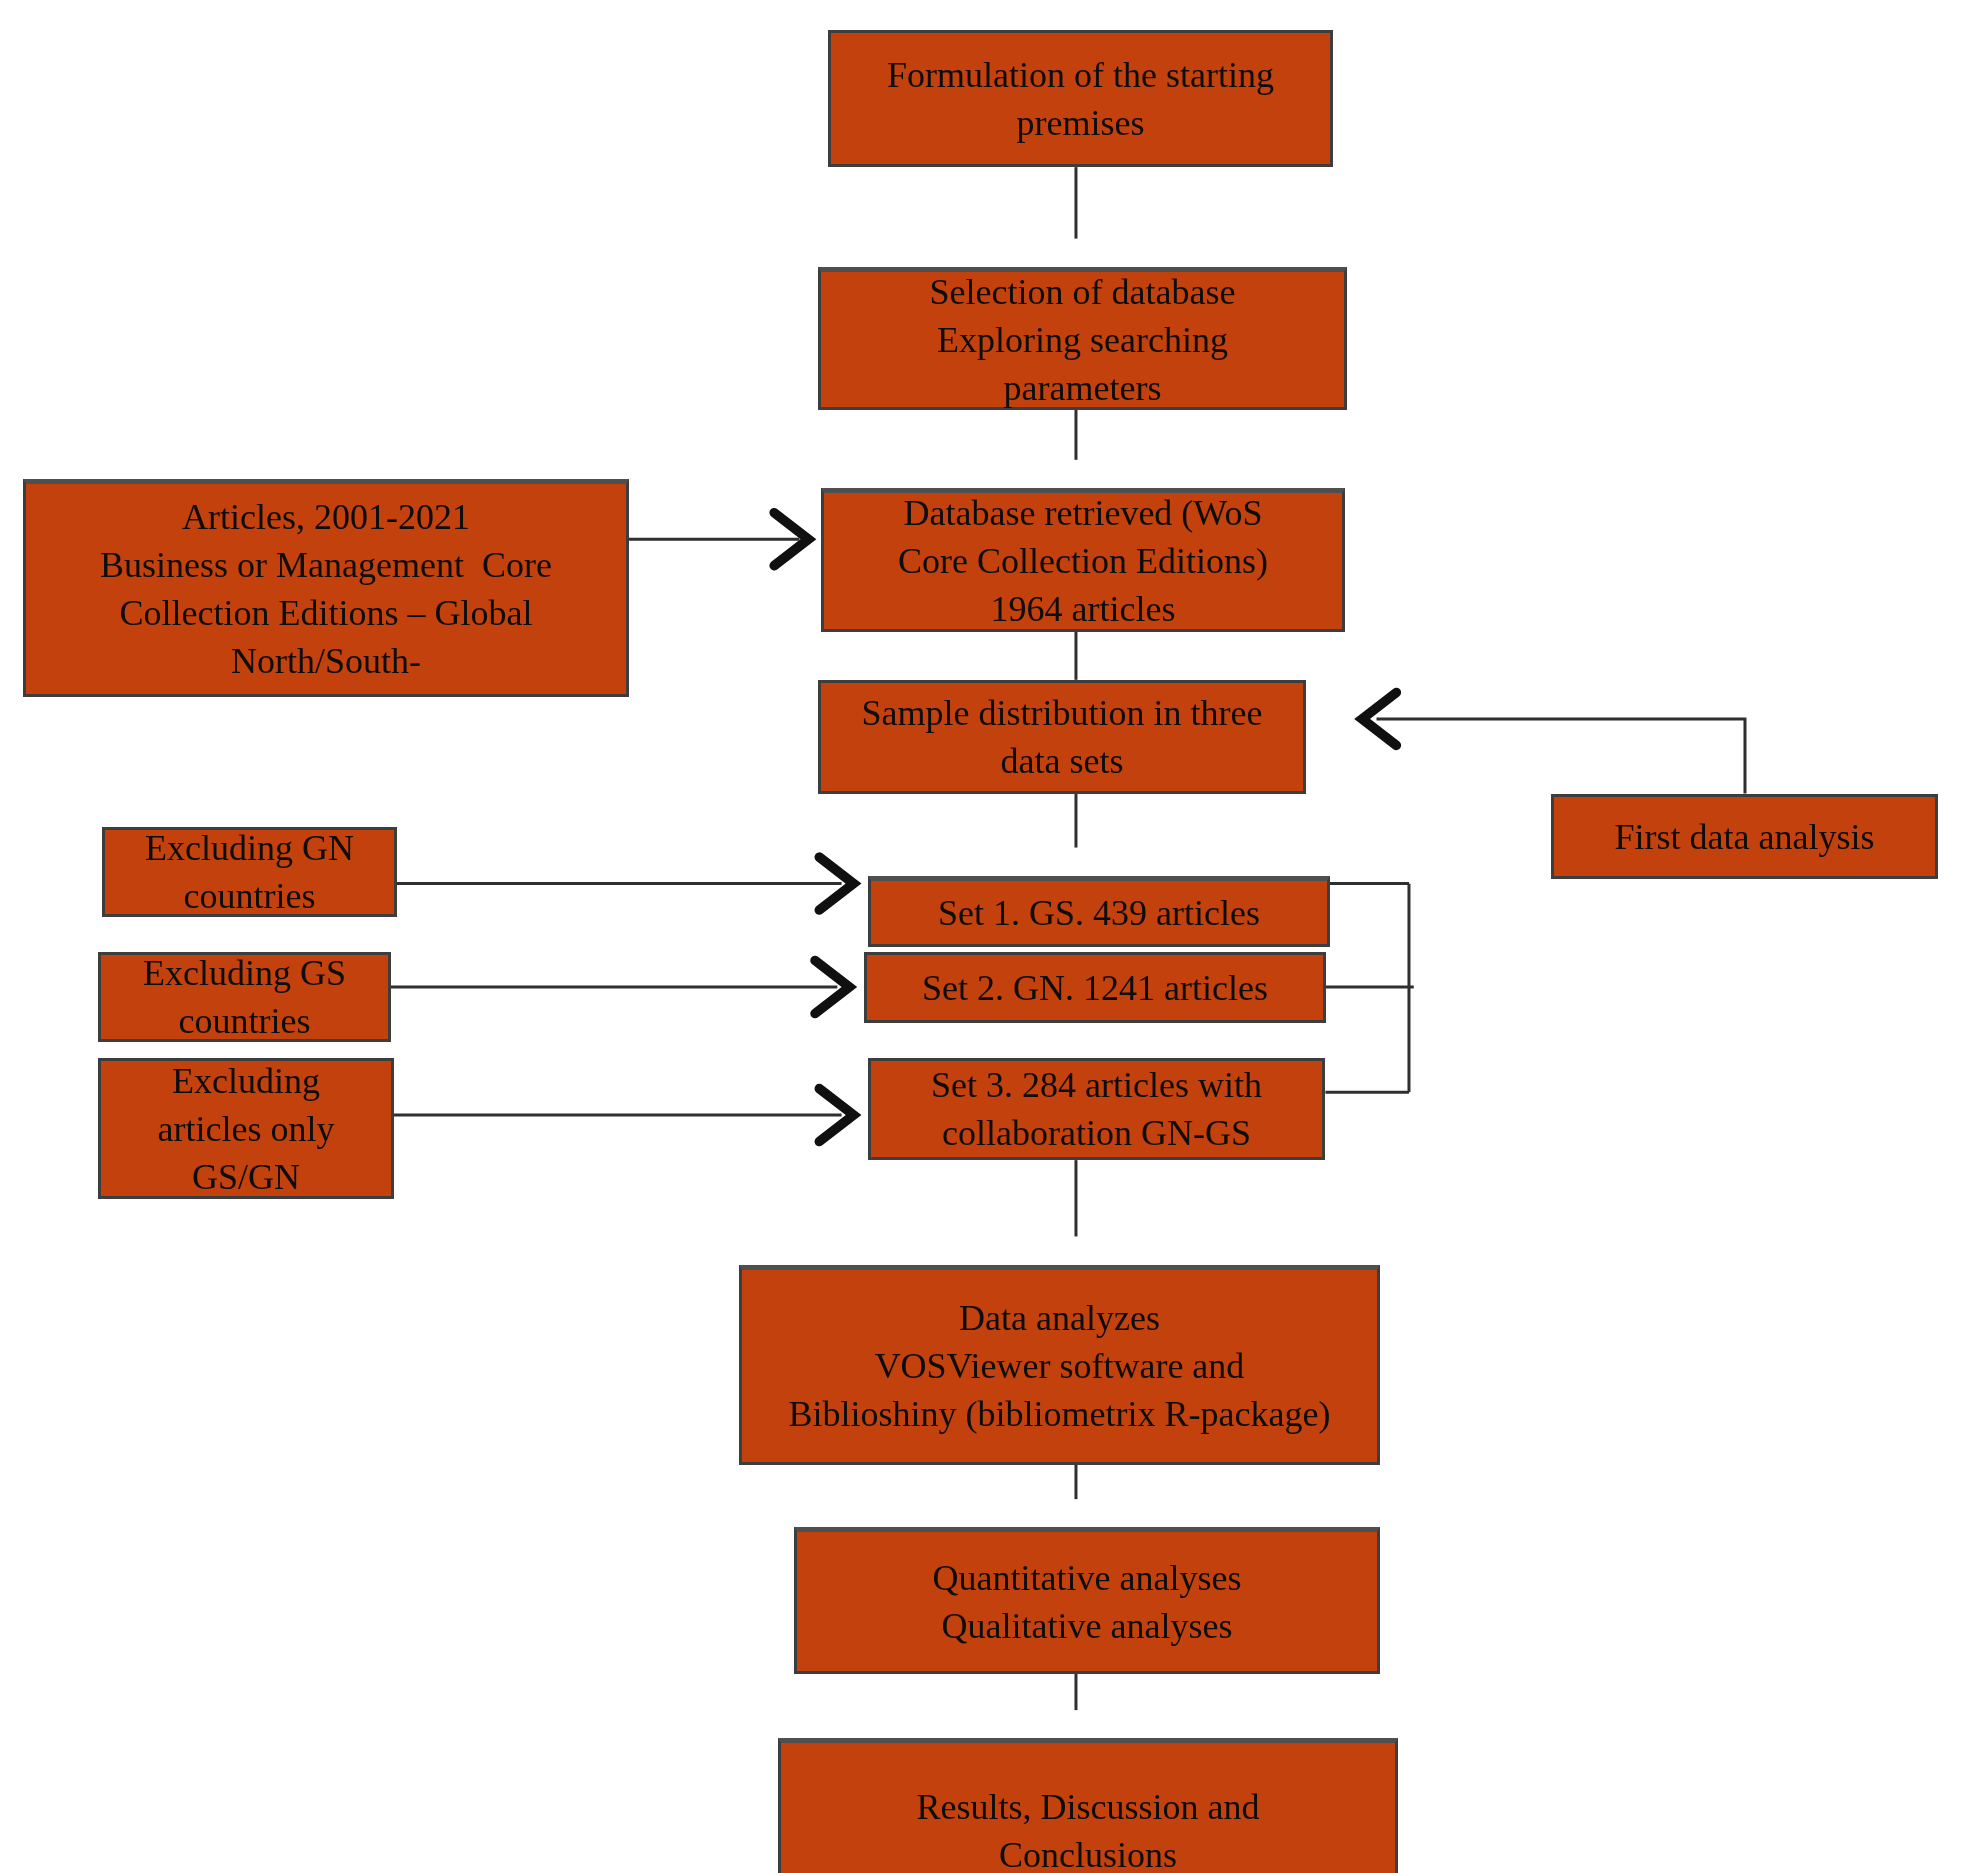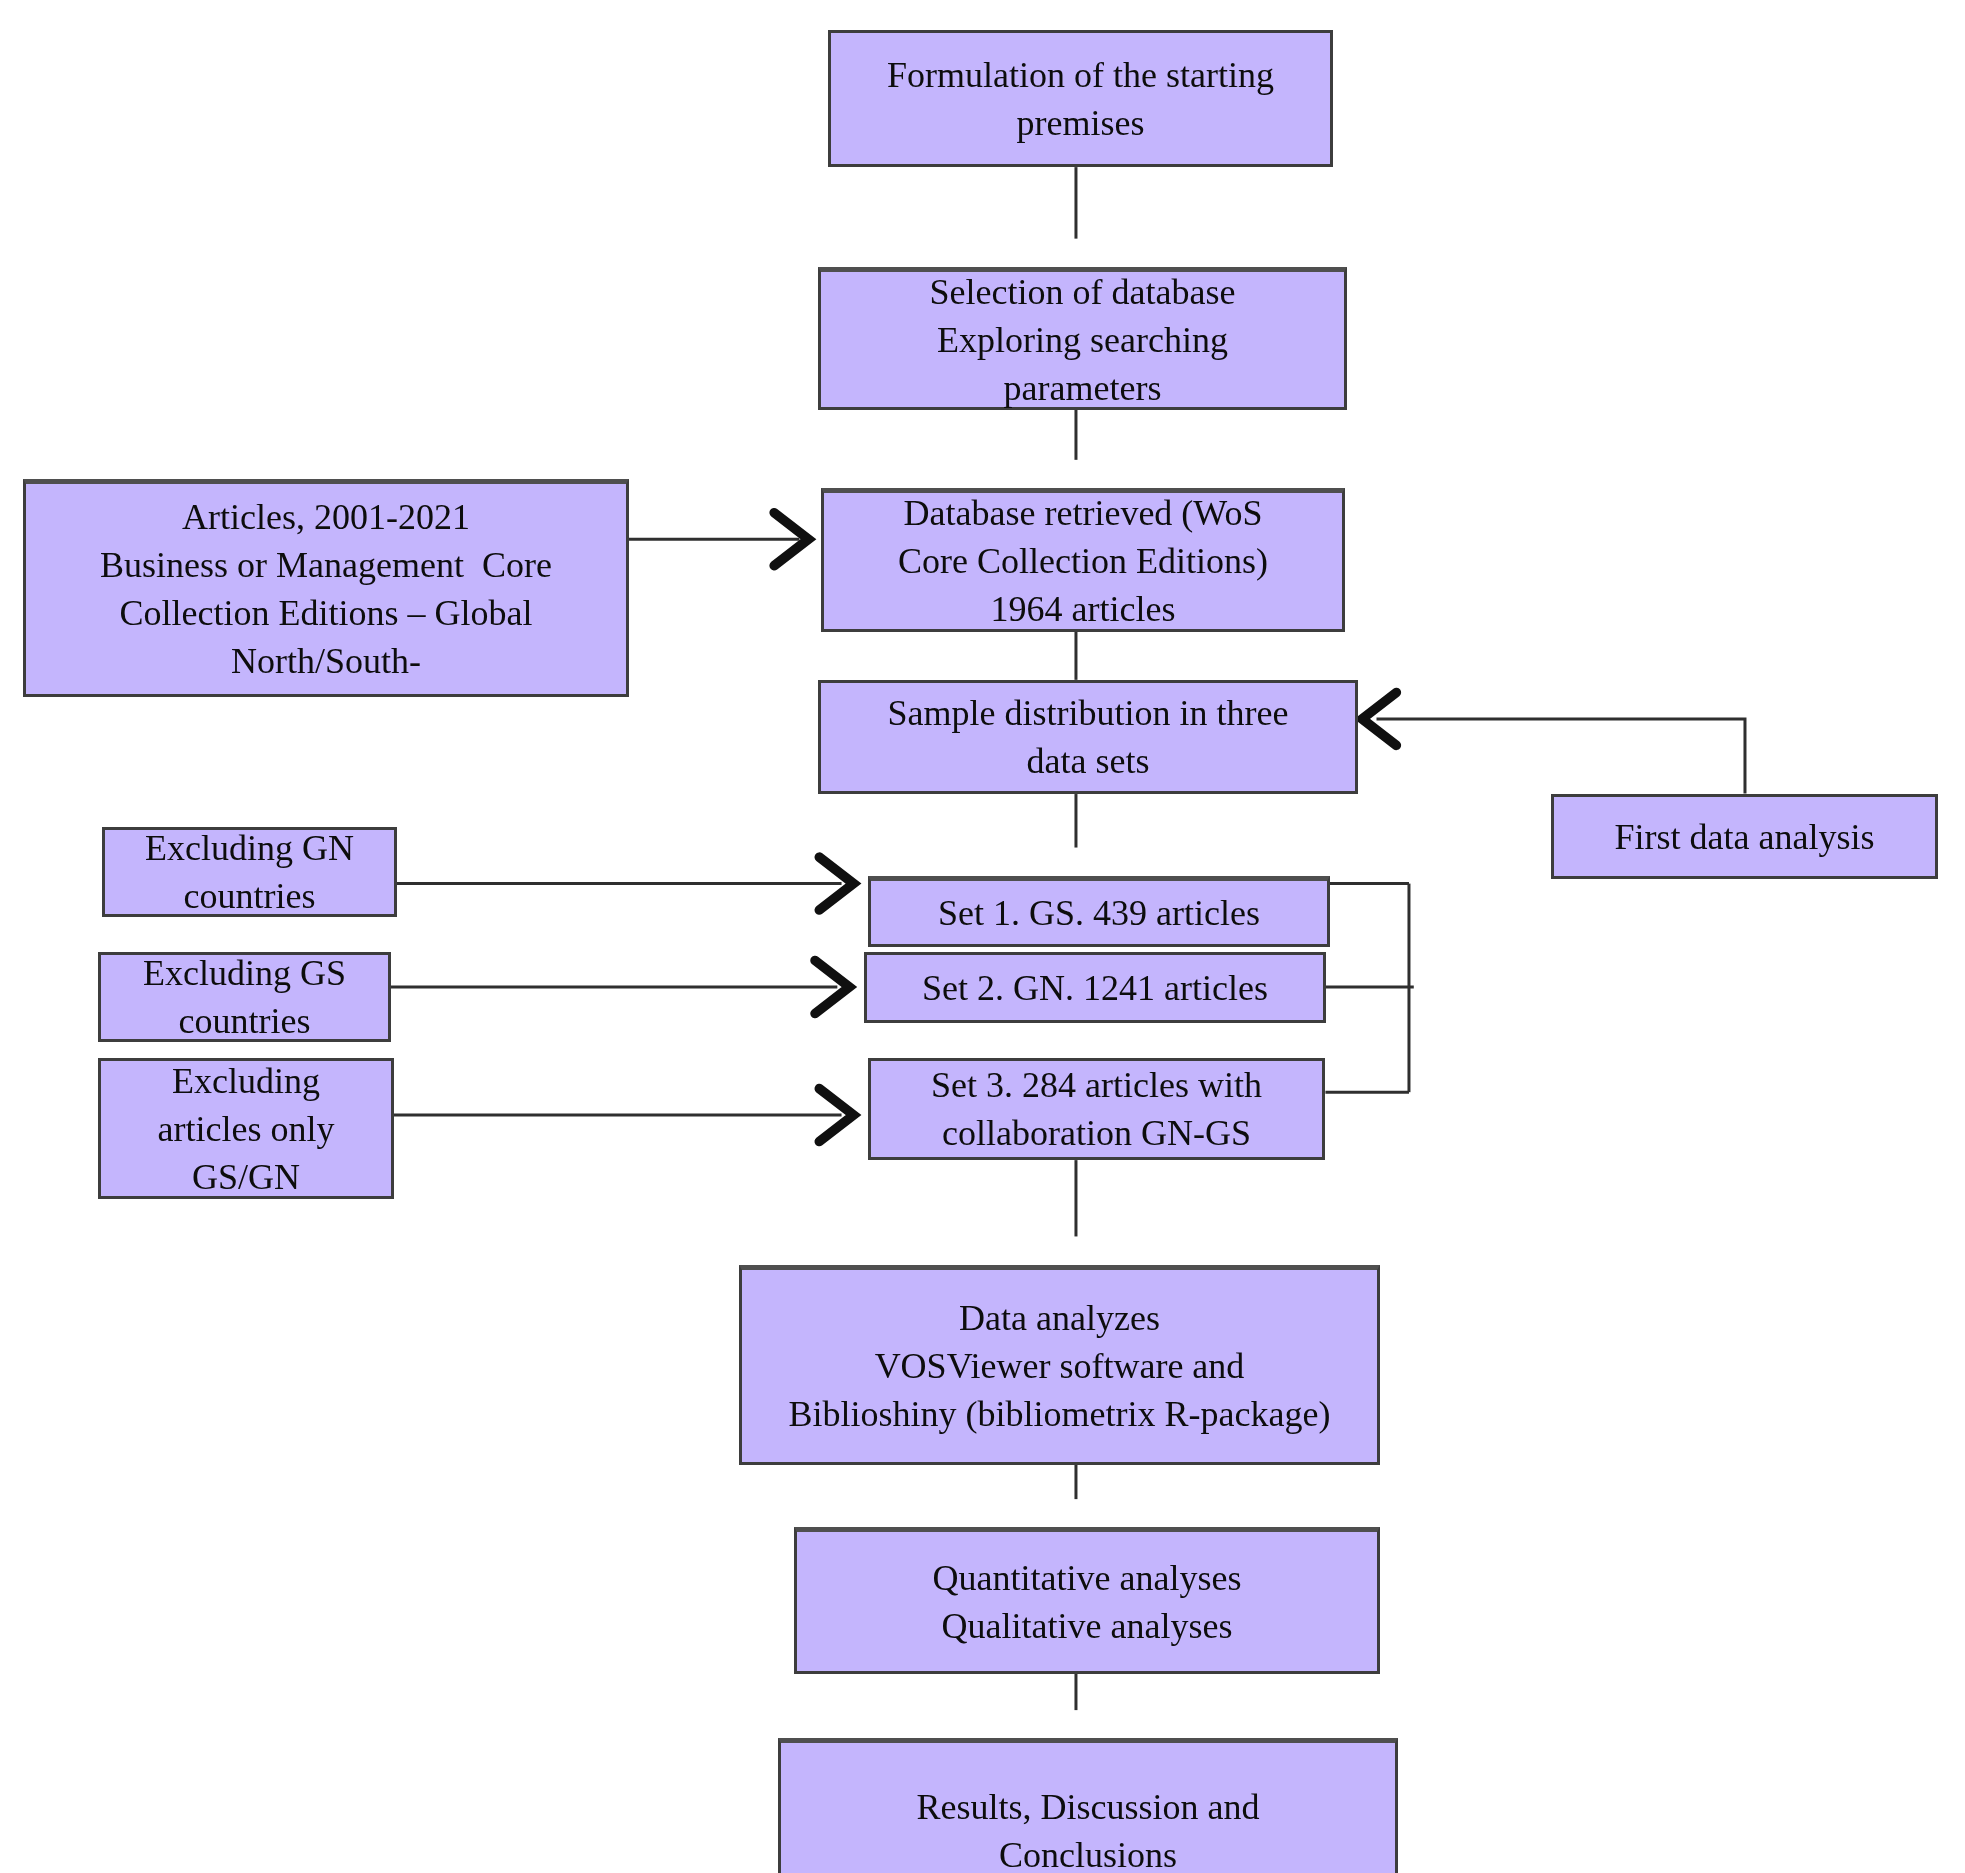--- a/index.html
+++ b/index.html
@@ -7,21 +7,21 @@
     position: relative;
     width: 1965px;
     height: 1873px;
     background: #ffffff;
     font-family: "Liberation Serif", serif;
     overflow: hidden;
   }
   .node {
     position: absolute;
     box-sizing: border-box;
-    background: #c4b5fd;
+    background: #c2410c;
     border: 3px solid #3d3d3d;
     color: #0d0d0d;
     font-size: 36px;
     line-height: 48px;
     text-align: center;
     white-space: pre-line;
     display: flex;
     align-items: center;
     justify-content: center;
     padding: 2.4px 6px;
@@ -31,21 +31,21 @@
     align-items: flex-end;
     padding-bottom: 13.2px;
     border-bottom-width: 7.8px;
     border-bottom-color: #101010;
   }
   
   .n-formulation { left: 828px; top: 30px;   width: 505px;  height: 137px; }
   .n-selection   { left: 818px; top: 239px;  width: 529px;  height: 143px; }
   .n-criteria    { left: 23px;   top: 451px;  width: 606px; height: 218px; }
   .n-dbretrieved { left: 821px; top: 460px;  width: 524px;  height: 144px; }
-  .n-sample      { left: 818px; top: 680px; width: 540px;  height: 114px; }
+  .n-sample      { left: 818px; top: 680px; width: 488px;  height: 114px; }
   .n-firstdata   { left: 1551px; top: 794px; width: 387px;  height: 85px; }
   .n-exclgn      { left: 102px;  top: 827px; width: 295px;  height: 90px; }
   .n-set1        { left: 868px; top: 848px; width: 462px;  height: 71px; }
   .n-exclgs      { left: 98px;  top: 952px; width: 293px;  height: 90px; }
   .n-set2        { left: 864px; top: 952px; width: 462px;  height: 71px; }
   .n-exclonly    { left: 98px;  top: 1058px; width: 296px;  height: 141px; }
   .n-set3        { left: 868px; top: 1058px; width: 457px;  height: 102px; }
   .n-dataanalyzes{ left: 739px; top: 1237px; width: 641px; height: 200px; }
   .n-quantqual   { left: 794px; top: 1499px; width: 586px;  height: 147px; }
   .n-results     { left: 778px; top: 1710px; width: 620px; height: 161px; }

